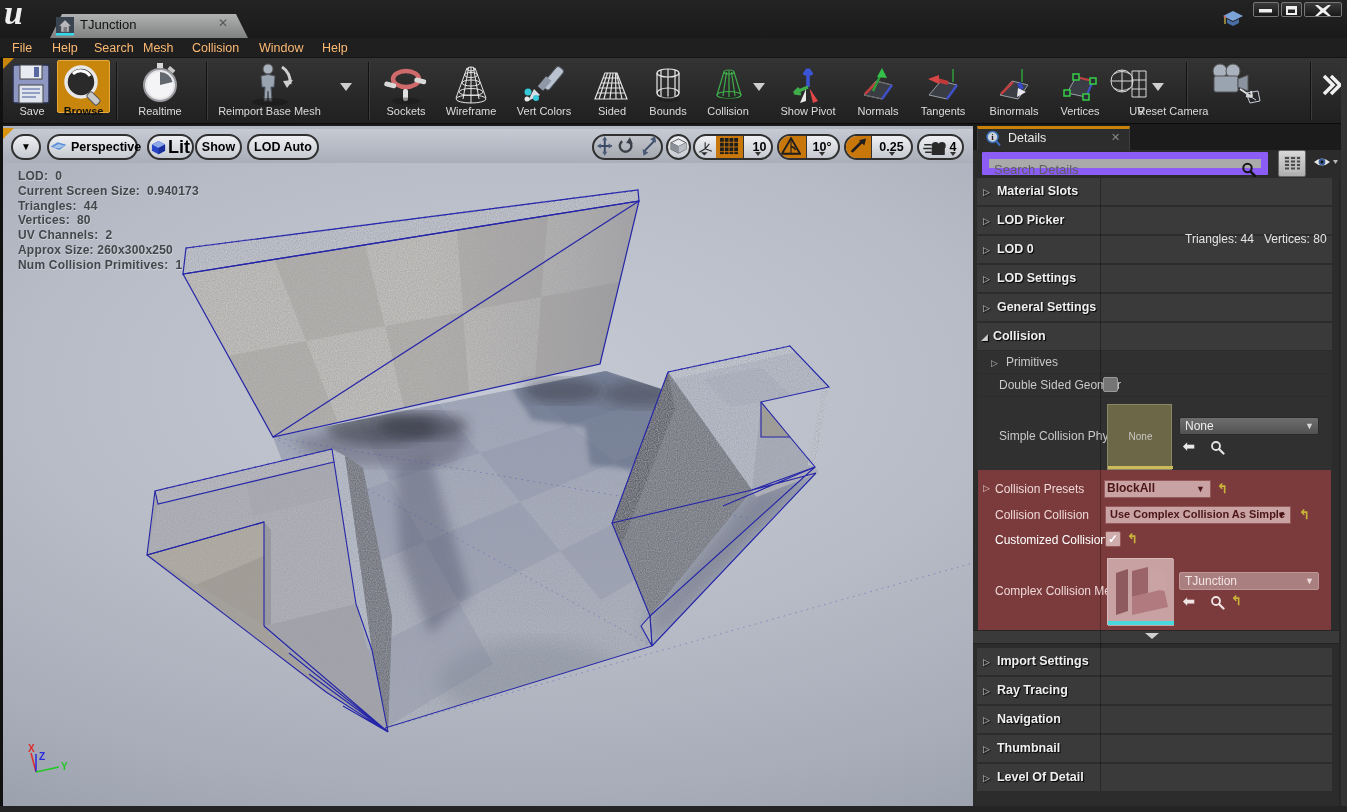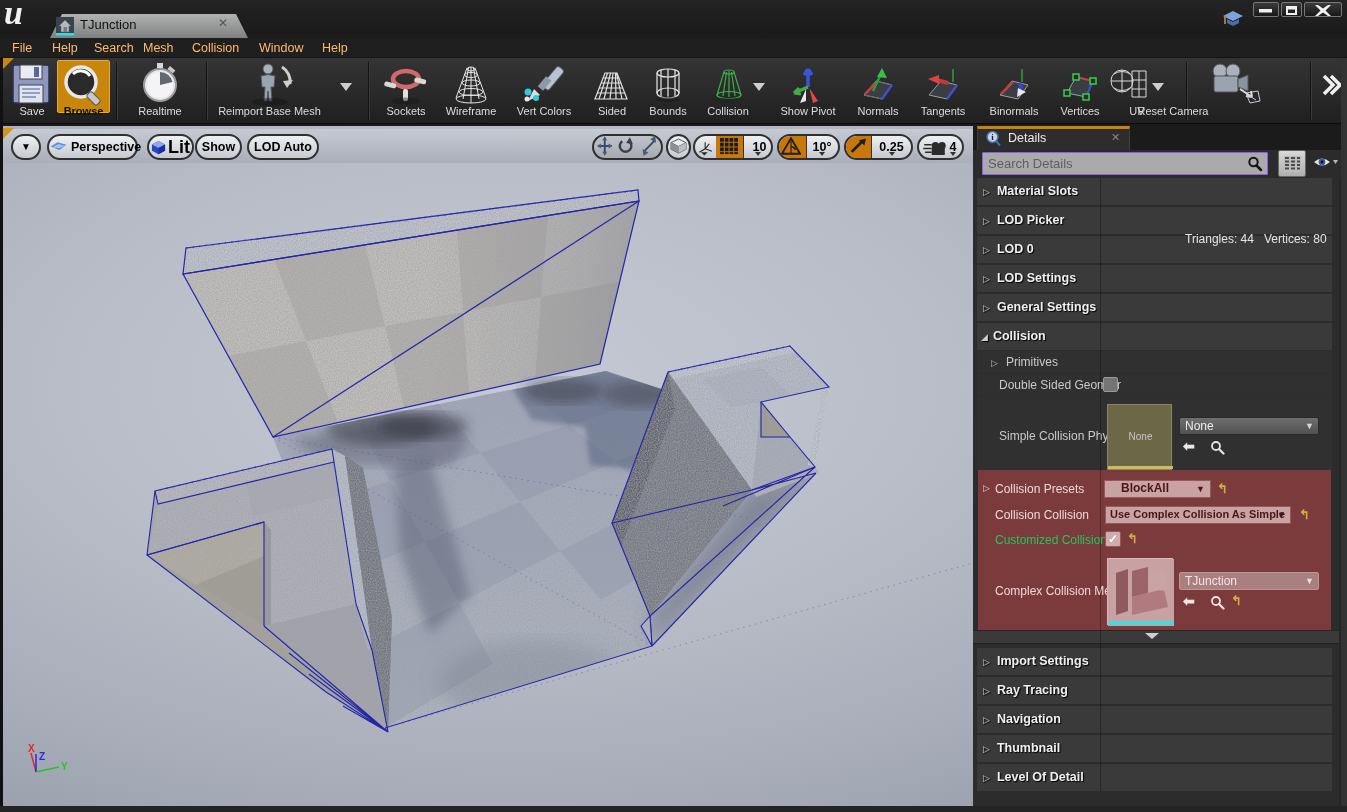--- a/index.html
+++ b/index.html
@@ -487,34 +487,43 @@
 
 <g font-family="Liberation Sans" font-size="10" font-weight="bold">
  <path d="M33,646 L28,627" stroke="#e02a2a" stroke-width="1.5" fill="none"></path>
  <path d="M33,646 L33,628" stroke="#2a2ae0" stroke-width="1.5" fill="none"></path>
  <path d="M33,646 L56,641" stroke="#22c822" stroke-width="1.5" fill="none"></path>
  <text x="25" y="626" fill="#e02a2a">X</text>
  <text x="36" y="634" fill="#2a2ae0">Z</text>
  <text x="58" y="644" fill="#22c822">Y</text>
 </g>
 </svg>
+<div class="abs" style="left:15px;top:43px">
+<div class="statline">LOD:&nbsp; 0</div>
+<div class="statline">Current Screen Size:&nbsp; 0.940173</div>
+<div class="statline">Triangles:&nbsp; 44</div>
+<div class="statline">Vertices:&nbsp; 80</div>
+<div class="statline">UV Channels:&nbsp; 2</div>
+<div class="statline">Approx Size: 260x300x250</div>
+<div class="statline">Num Collision Primitives:&nbsp; 1</div>
+</div>
 </div>
 
 <div id="panel" class="abs">
 <div id="dtabrow"></div>
 <div id="dtab"></div>
 <svg class="abs" style="left:12px;top:5px" width="17" height="17" viewBox="0 0 17 17">
  <circle cx="7.5" cy="7" r="5.5" fill="#cdd3da" stroke="#3a6fb8" stroke-width="1.5"></circle>
  <text x="7.5" y="10" font-size="9" font-weight="bold" fill="#222" text-anchor="middle" font-family="Liberation Serif">i</text>
  <path d="M11 11 L15 15.5" stroke="#3a6fb8" stroke-width="2"></path>
 </svg>
 <div class="abs" style="left:35px;top:6px;color:#ececec;font-size:12.5px">Details</div>
 <div class="abs" style="left:138px;top:6px;color:#8a8a8a;font-size:11px">✕</div>
 <div id="searchrow"></div>
-<div class="abs" style="left:9px;top:27px;width:286px;height:23px;background:#aaaaaa;border:1px solid #8b5cf6;border-radius:1px">
+<div class="abs" style="left:9px;top:27px;width:286px;height:23px;background:#aaaaaa;border:7px solid #8b5cf6;border-radius:1px">
  <span style="position:absolute;left:5px;top:3px;color:#5e5e5e;font-size:13px">Search Details</span>
  <svg style="position:absolute;right:4px;top:3px" width="16" height="16" viewBox="0 0 16 16">
           <circle cx="6.5" cy="6" r="4.2" fill="none" stroke="#151515" stroke-width="2"></circle>
           <path d="M9.5 9.5 L14 14" stroke="#151515" stroke-width="2.5" stroke-linecap="round"></path>
         </svg>
 </div>
 <div class="abs" style="left:305px;top:25px;width:28px;height:27px;background:linear-gradient(#d8d8d8,#aeaeae);border:1px solid #666;border-radius:2px">
  <svg style="position:absolute;left:5px;top:5px" width="17" height="16" viewBox="0 0 17 16">
           <rect x="0" y="0" width="17" height="16" fill="#bdbdbd"></rect>
           <g fill="#4a4a4a">
@@ -562,26 +571,26 @@
 <div class="abs" style="left:206px;top:292px;width:140px;height:18px;background:linear-gradient(#6e6e6e,#515151);border:1px solid #2a2a2a;border-radius:2px;color:#ededed;font-size:12px;line-height:17px"><span style="margin-left:5px">None</span><span style="position:absolute;right:4px;top:0;color:#d8d8d8;font-size:9px">▼</span></div>
 <div class="abs" style="left:210px;top:313px;color:#e8e8e8;font-size:14px;font-weight:bold">⬅</div>
 <svg class="abs" style="left:237px;top:315px" width="15" height="15" viewBox="0 0 15 15">
           <circle cx="6" cy="6" r="4" fill="none" stroke="#e4e4e4" stroke-width="1.8"></circle>
           <path d="M9 9 L13.5 13.5" stroke="#e4e4e4" stroke-width="2.2" stroke-linecap="round"></path>
         </svg>
 
 <div class="abs redbg" style="left:5px;top:345px;width:353px;height:160px"></div>
 <div class="abs" style="left:10px;top:358px;color:#e6c8c8;font-size:9px">▷</div>
 <div class="abs" style="left:22px;top:357px;color:#eed7d7;font-size:12px">Collision Presets</div>
-<div class="reddd" style="left:131px;top:355px;width:107px;height:18px"><span style="margin-left:16px">BlockAll</span><span style="position:absolute;right:5px;top:1px;font-size:9px;color:#4b1517">▼</span></div>
+<div class="reddd" style="left:131px;top:355px;width:107px;height:18px"><span style="margin-left:2px">BlockAll</span><span style="position:absolute;right:5px;top:1px;font-size:9px;color:#4b1517">▼</span></div>
 <div class="undo" style="left:244px;top:356px">↰</div>
 <div class="abs" style="left:22px;top:383px;color:#eed7d7;font-size:12px">Collision Collision</div>
 <div class="reddd" style="left:132px;top:381px;width:186px;height:18px;white-space:nowrap;font-size:11px"><span style="margin-left:4px">Use Complex Collision As Simple</span><span style="position:absolute;right:4px;top:1px;font-size:9px;color:#4b1517">▼</span></div>
 <div class="undo" style="left:326px;top:382px">↰</div>
-<div class="abs" style="left:22px;top:408px;color:#22c55e;font-size:12px">Customized Collision</div>
+<div class="abs" style="left:22px;top:408px;color:#ffffff;font-size:12px">Customized Collision</div>
 <div class="abs" style="left:132px;top:406px;width:16px;height:16px;background:#cfadad;border:1px solid #96595a;border-radius:2px;color:#fff;font-size:12px;font-weight:bold;text-align:center;line-height:15px">✓</div>
 <div class="undo" style="left:154px;top:406px">↰</div>
 <div class="abs" style="left:22px;top:459px;color:#eed7d7;font-size:12px">Complex Collision Me</div>
 <div class="abs" style="left:134px;top:433px;width:66px;height:67px;background:#c49a9a;border:1px solid #d8b8b8">
  <svg width="66" height="67" viewBox="0 0 66 67">
   <rect x="0" y="0" width="66" height="67" fill="#c8a2a2"></rect>
   <polygon points="8,14 20,10 20,52 8,56" fill="#8f5a5e"></polygon>
   <polygon points="24,12 40,8 40,34 24,38" fill="#9a6468"></polygon>
   <polygon points="24,38 56,30 60,48 24,56" fill="#b07a7e"></polygon>
   <polygon points="42,10 58,14 58,32 42,30" fill="#caa4a4"></polygon>

